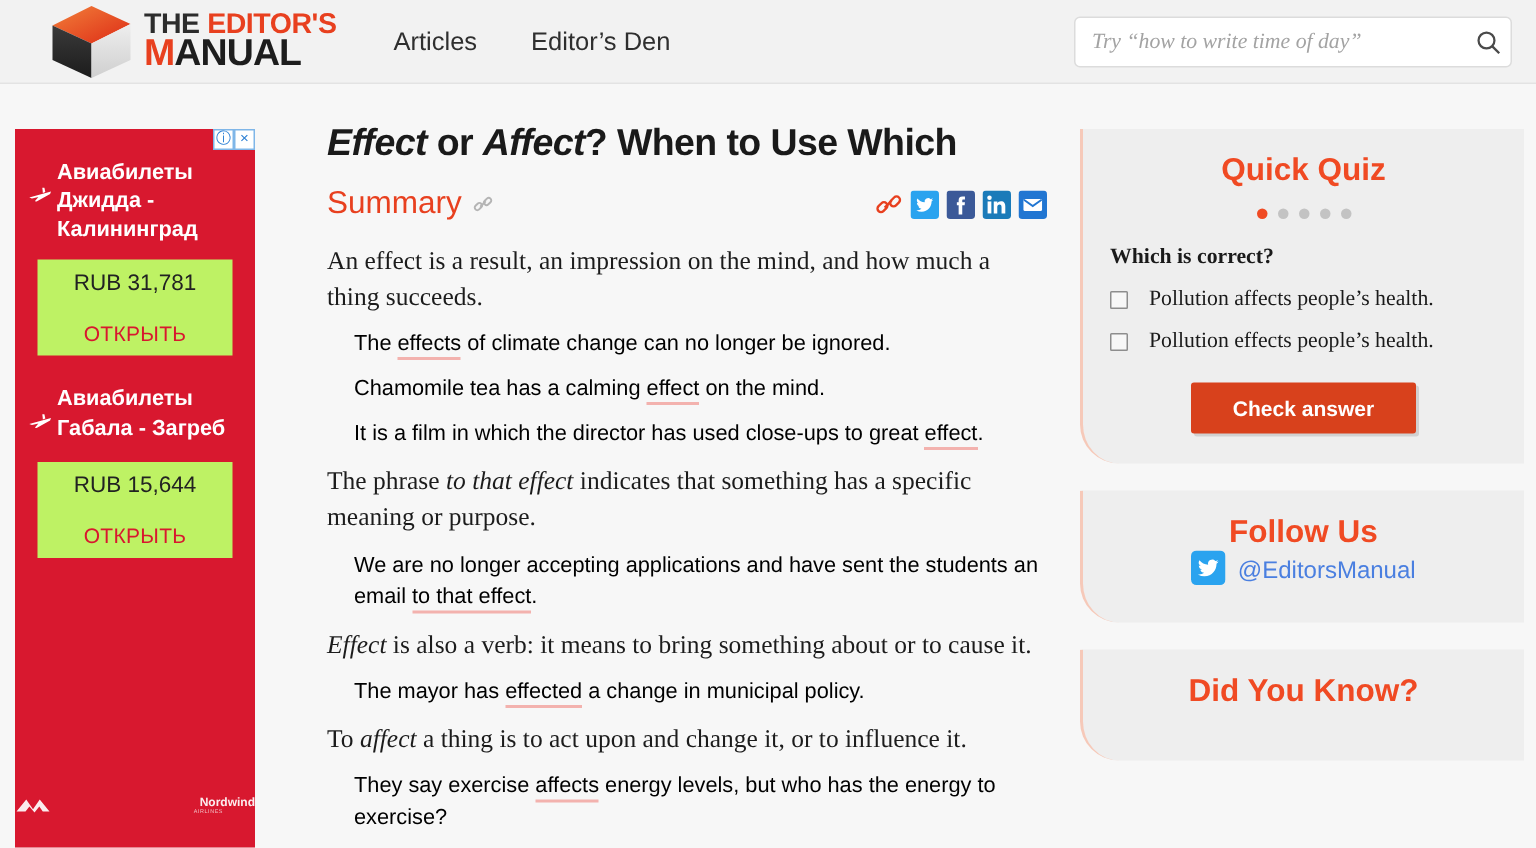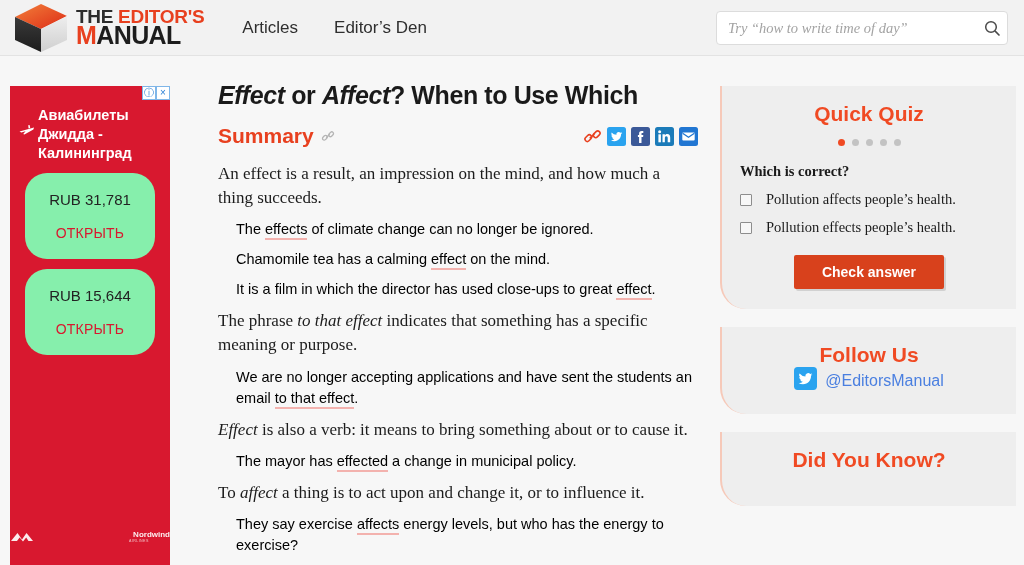--- a/index.html
+++ b/index.html
@@ -9,21 +9,21 @@
     font-family: "Liberation Sans", sans-serif;
     overflow: hidden;
   }
 
   
   .header {
     position: absolute; top: 0; left: 0;
     width: 1024px; height: 56px;
     background: #f2f2f2;
     border-bottom: 1px solid #e3e3e3;
-    display: flex; align-items: center;
+    display: flex; align-items: center; padding-left: 20px;
   }
   .logo-wrap { display: flex; align-items: center; margin-left: 10px; }
   .logo-cube { width: 62px; height: 56px; position: relative; flex: 0 0 62px; }
   .logo-text { margin-left: 4px; line-height: 1.0; }
   .logo-l1 { font-size: 19px; font-weight: 700; letter-spacing: -0.3px; color: #2c2c2c; }
   .logo-l1 .rd { color: #e8401f; }
   .logo-l2 { font-size: 25px; font-weight: 800; letter-spacing: -0.6px; color: #1d1d1d; margin-top: -3px; }
   .logo-l2 .rd { color: #e8401f; }
 
   .nav { display: flex; align-items: center; margin-left: 38px; }
@@ -67,23 +67,23 @@
   }
   .ad-block { padding: 0 8px; }
   .ad-head {
     display: flex; align-items: flex-start; color: #fff;
     font-weight: 700; font-size: 14.5px; line-height: 1.32;
     padding-top: 20px;
   }
   .plane-icon { flex: 0 0 18px; margin-top: 16px; margin-right: 2px; }
   .ad-head-txt { flex: 1; }
   .ad-card {
-    background: #86efac; margin: 10px 7px 0 7px;
-    height: 86px; display: flex; flex-direction: column;
-    align-items: center; justify-content: center; border-radius: 22px;
+    background: #bef264; margin: 10px 7px 0 7px;
+    height: 64px; display: flex; flex-direction: column;
+    align-items: center; justify-content: center;
   }
   .ad-price { font-size: 15px; color: #222; font-weight: 400; }
   .ad-cta { font-size: 14px; color: #d8182f; margin-top: 17px; letter-spacing: .2px; }
   .ad-brand {
     position: absolute; bottom: 22px; left: 0; width: 100%;
     display: flex; align-items: center; justify-content: space-between;
     opacity: .92;
   }
   .ad-brand-name { color: #fff; font-size: 8px; font-weight: 700; line-height: 1; margin-left: 4px; }
   .ad-brand-sub { color: #f3c9ce; font-size: 3.6px; letter-spacing: .4px; }
@@ -95,21 +95,21 @@
     font-size: 25px; font-weight: 700; color: #1a1a1a;
     letter-spacing: -0.4px; line-height: 1.2;
   }
   .title i { font-style: italic; }
   .crumbs { margin-top: 9px; font-size: 12px; color: #3a3a3a; }
   .crumbs .cb { cursor: pointer; }
   .crumbs .sep { color: #999; margin: 0 4px; }
 
   .sumrow { display: flex; align-items: center; justify-content: space-between; margin-top: 14px; }
   .sumtitle {
-    font-size: 21px; font-weight: 700; color: #e8401f;
+    font-size: 21px; font-weight: 400; color: #e8401f;
     display: flex; align-items: center; text-align: center;
   }
   .anchor-icon { margin-left: 7px; display: inline-flex; cursor: pointer; }
   .share { display: flex; align-items: center; gap: 5px; }
   .share span { display: inline-flex; cursor: pointer; }
 
   .body { margin-top: 14px; }
   .p {
     font-family: "Liberation Serif", serif;
     font-size: 17px; color: #1c1c1c; line-height: 1.42;
@@ -242,20 +242,29 @@
         </div>
         <div class="ad-head-txt">Авиабилеты Джидда - Калининград</div>
       </div>
       <div class="ad-card">
         <div class="ad-price">RUB 31,781</div>
         <div class="ad-cta">ОТКРЫТЬ</div>
       </div>
     </div>
 
     <div class="ad-block">
+      <div class="ad-head">
+        <div class="plane-icon">
+          <svg width="18" height="18" viewBox="0 0 18 18">
+            <path d="M1.5 9.6 L16 5.6 L15.4 7.4 L6.4 12.4 L5.2 12.1 L7.6 9.3 L3.3 10.4 Z" fill="#ffffff"></path>
+            <path d="M10.2 3.2 L11.6 3.1 L12.2 6.0 L10.6 6.6 Z" fill="#ffffff"></path>
+          </svg>
+        </div>
+        <div class="ad-head-txt">Авиабилеты Габала - Загреб</div>
+      </div>
       <div class="ad-card">
         <div class="ad-price">RUB 15,644</div>
         <div class="ad-cta">ОТКРЫТЬ</div>
       </div>
     </div>
 
     <div class="ad-brand">
       <svg width="26" height="12" viewBox="0 0 26 12">
         <path d="M1 10 L7.5 2 L12 8.5 L16.5 2 L23 10 L18.5 10 L16.2 6.6 L13 10.6 L9.6 6.6 L7 10 Z" fill="#ffffff"></path>
       </svg>

